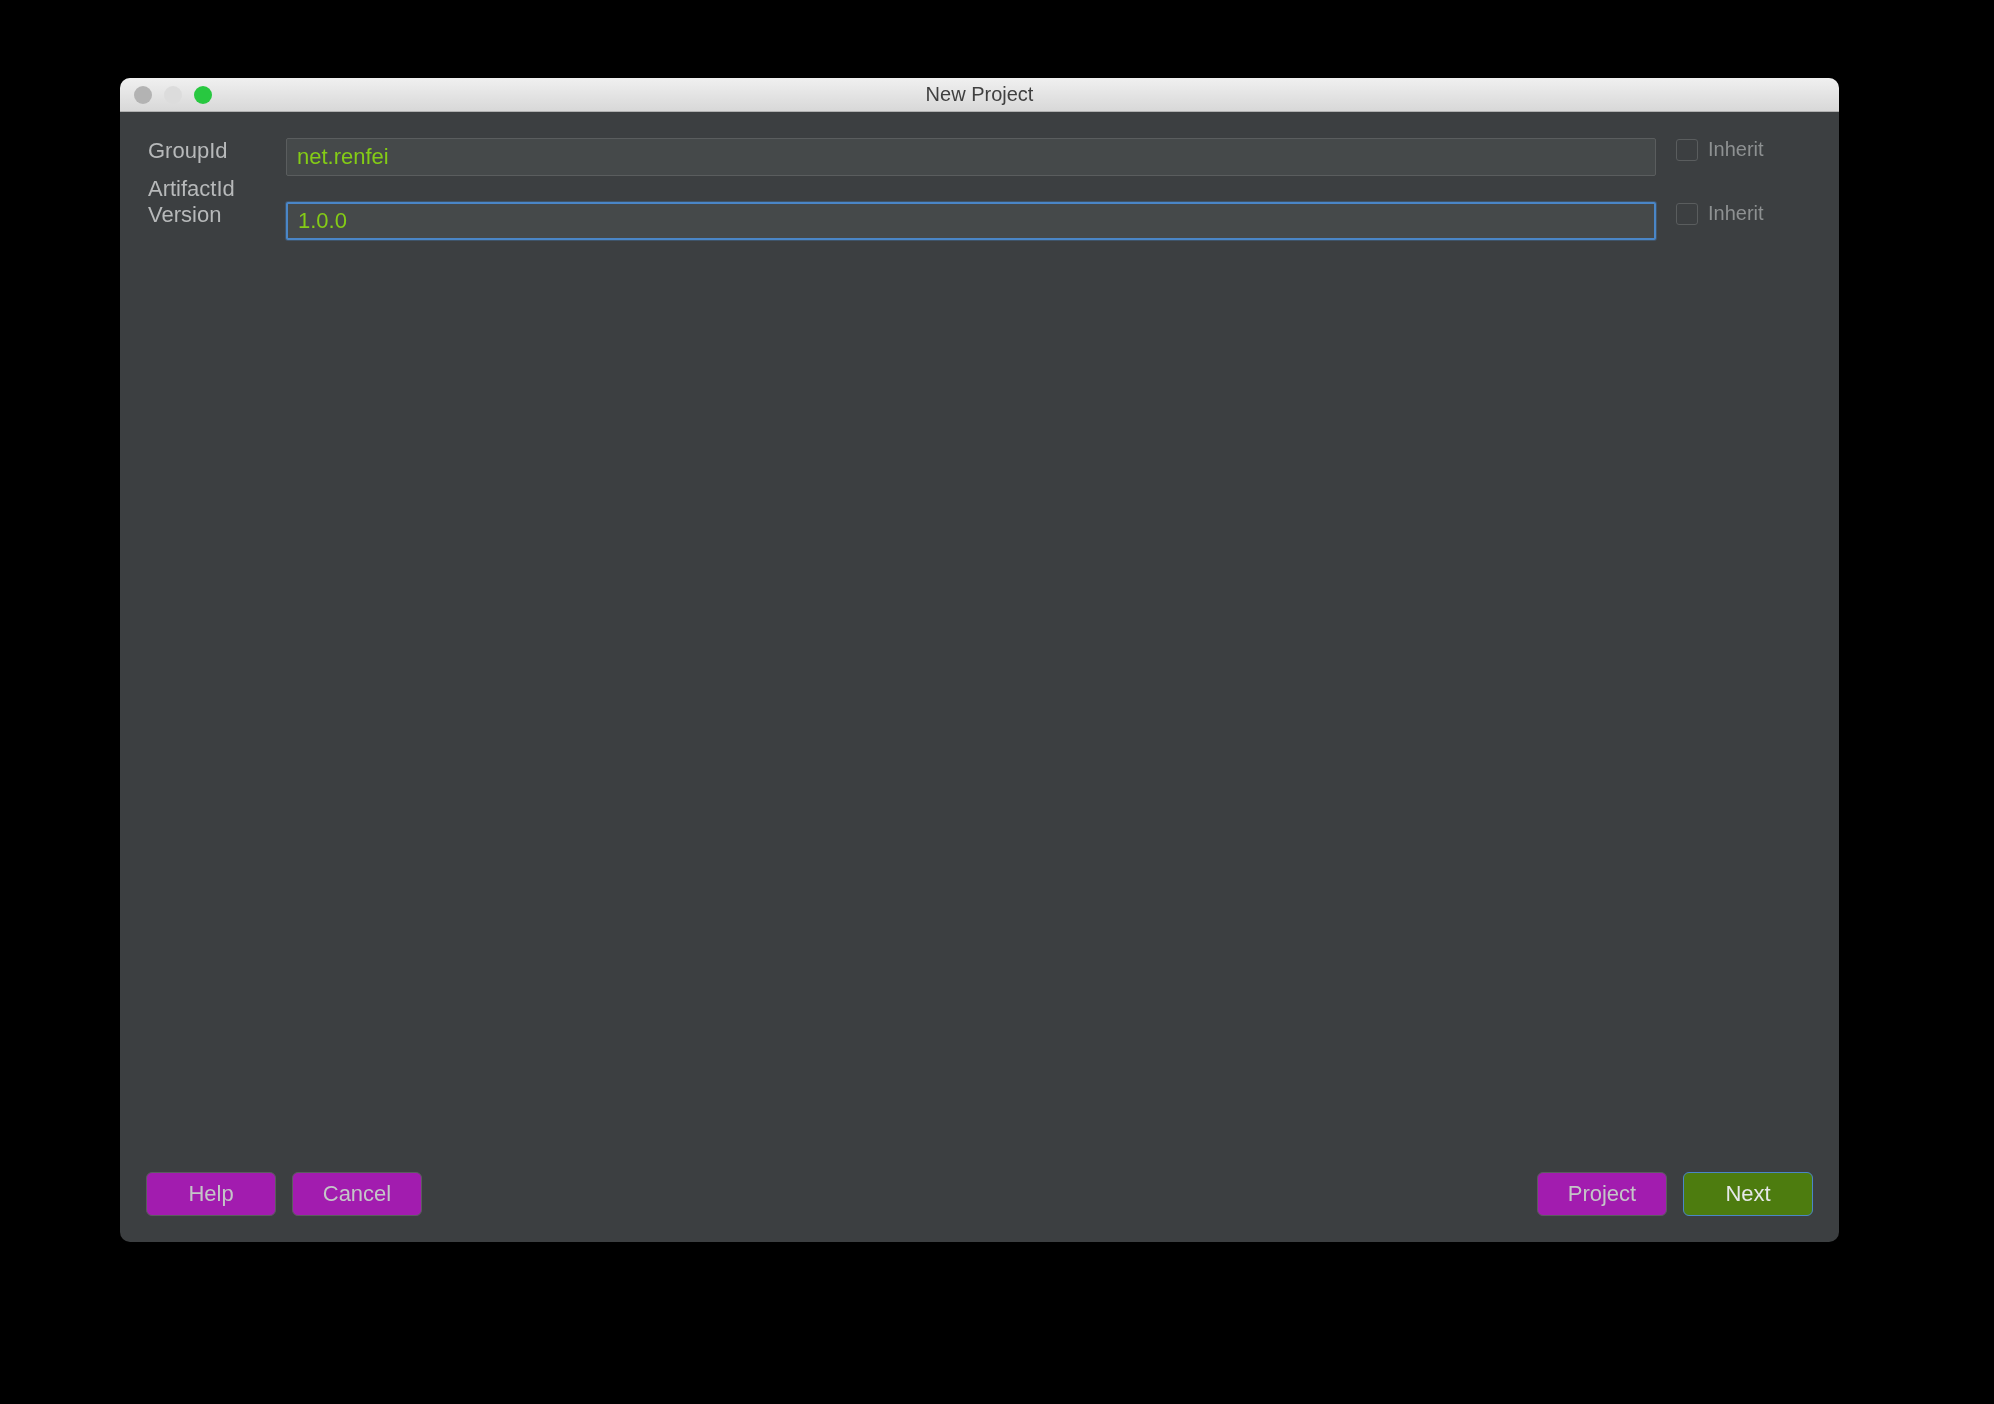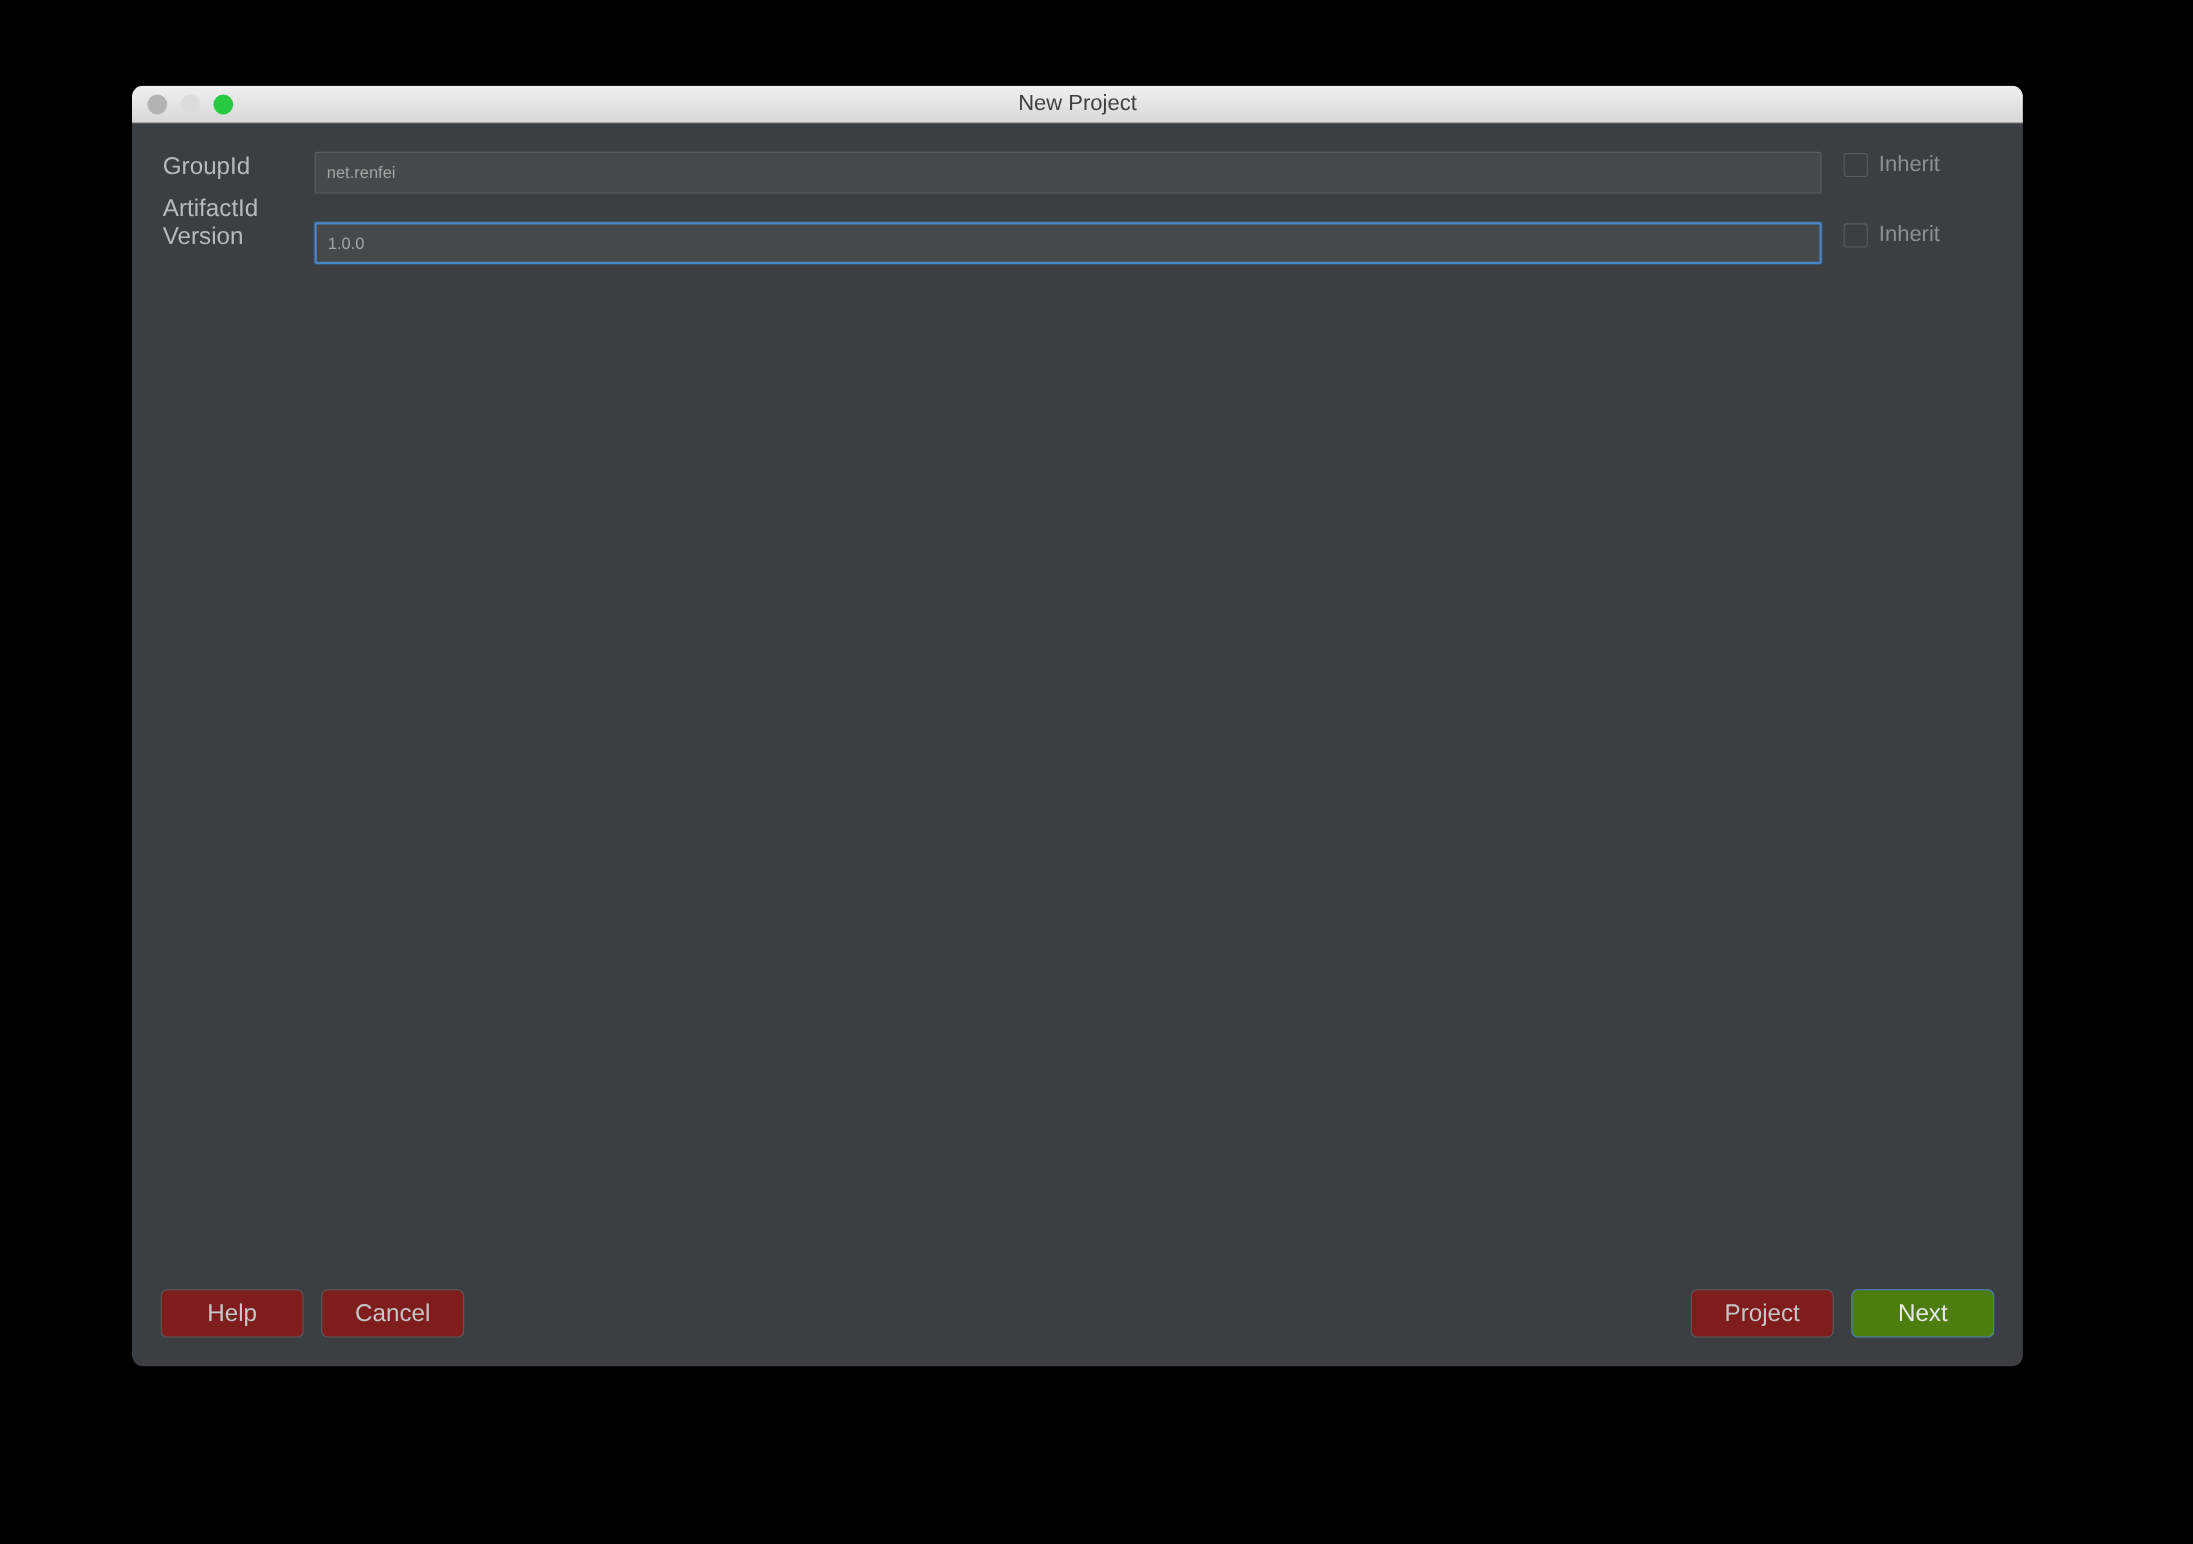--- a/index.html
+++ b/index.html
@@ -71,22 +71,22 @@
       font-size: 22px;
       color: #b7b9ba;
       flex-shrink: 0;
     }
     .text-input {
       flex: 1;
       height: 38px;
       background: #45494a;
       border: 1px solid #5a5d5e;
       border-radius: 2px;
-      color: #a3a3a3;
-      font-size: 15px;
+      color: #84cc16;
+      font-size: 22px;
       padding: 0 10px;
       outline: none;
     }
     .text-input.focused {
       border: 2px solid #4a86c7;
       box-shadow: 0 0 0 1px rgba(74,134,199,0.3);
     }
     .inherit-wrap {
       width: 135px;
       display: flex;
@@ -116,21 +116,21 @@
       gap: 16px;
     }
     .btn {
       height: 44px;
       min-width: 130px;
       padding: 0 24px;
       border-radius: 6px;
       font-size: 22px;
       font-weight: 500;
       border: 1px solid #5a5d5e;
-      background: #7f1d1d;
+      background: #a21caf;
       color: #c4c6c7;
       display: flex;
       align-items: center;
       justify-content: center;
       cursor: pointer;
     }
     .btn.primary {
       background: #4d7c0f;
       border-color: #4a86c7;
       color: #e6e8e9;

